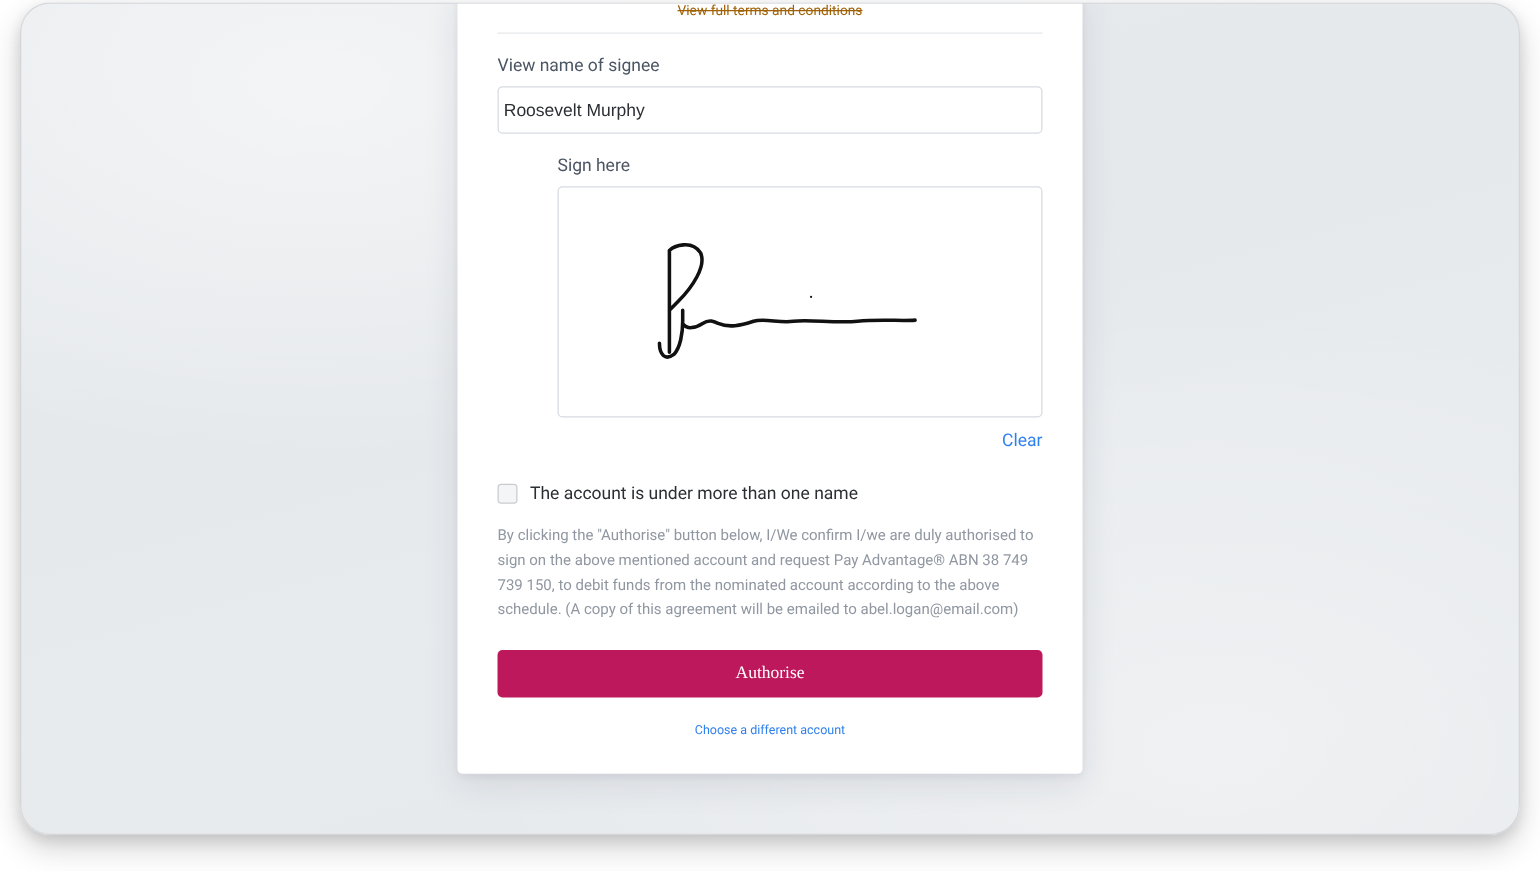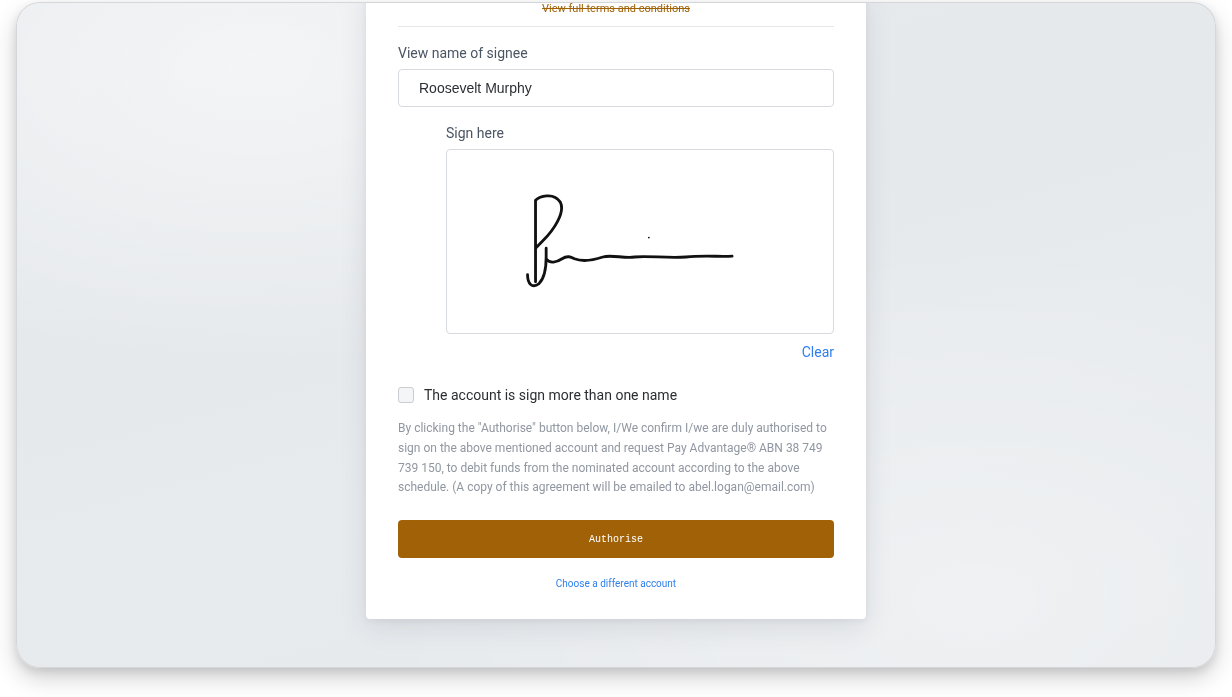--- a/index.html
+++ b/index.html
@@ -70,21 +70,21 @@
       font-size: 14px;
       color: #4b5563;
       margin-bottom: 8px;
       display: block;
     }
     .text-input {
       width: 100%;
       height: 38px;
       border: 1px solid #d6dadf;
       border-radius: 4px;
-      padding: 0 20px;
+      padding: 0 4px;
       font-size: 14px;
       color: #2b2f33;
       background: #ffffff;
     }
     .field-group {
       margin-bottom: 18px;
     }
     .signature-box {
       width: 100%;
       height: 185px;
@@ -136,28 +136,28 @@
     }
     .disclaimer {
       font-size: 12px;
       line-height: 1.65;
       color: #9097a1;
       margin-bottom: 22px;
     }
     .primary-button {
       width: 100%;
       height: 38px;
-      background: #a16207;
+      background: #be185d;
       color: #ffffff;
       border: none;
       border-radius: 4px;
-      font-size: 10px;
+      font-size: 14px;
       font-weight: 500;
       cursor: pointer;
-      font-family: Liberation Mono, monospace;
+      font-family: Liberation Serif, serif;
     }
     .secondary-link-row {
       text-align: center;
       margin-top: 14px;
     }
     .secondary-link {
       color: #2f80ed;
       font-size: 10px;
       cursor: pointer;
       background: none;
@@ -207,21 +207,21 @@
           <circle cx="228" cy="88" r="1" fill="#111"></circle>
         </svg>
       </div>
       <div class="clear-row">
         <button class="clear-link">Clear</button>
       </div>
     </div>
 
     <div class="checkbox-row">
       <div class="checkbox"></div>
-      <label class="checkbox-label">The account is sign more than one name</label>
+      <label class="checkbox-label">The account is under more than one name</label>
     </div>
 
     <p class="disclaimer">By clicking the "Authorise" button below, I/We confirm I/we are duly authorised to sign on the above mentioned account and request Pay Advantage® ABN 38 749 739 150, to debit funds from the nominated account according to the above schedule. (A copy of this agreement will be emailed to abel.logan@email.com)</p>
 
     <button class="primary-button">Authorise</button>
 
     <div class="secondary-link-row">
       <button class="secondary-link">Choose a different account</button>
     </div>
 

